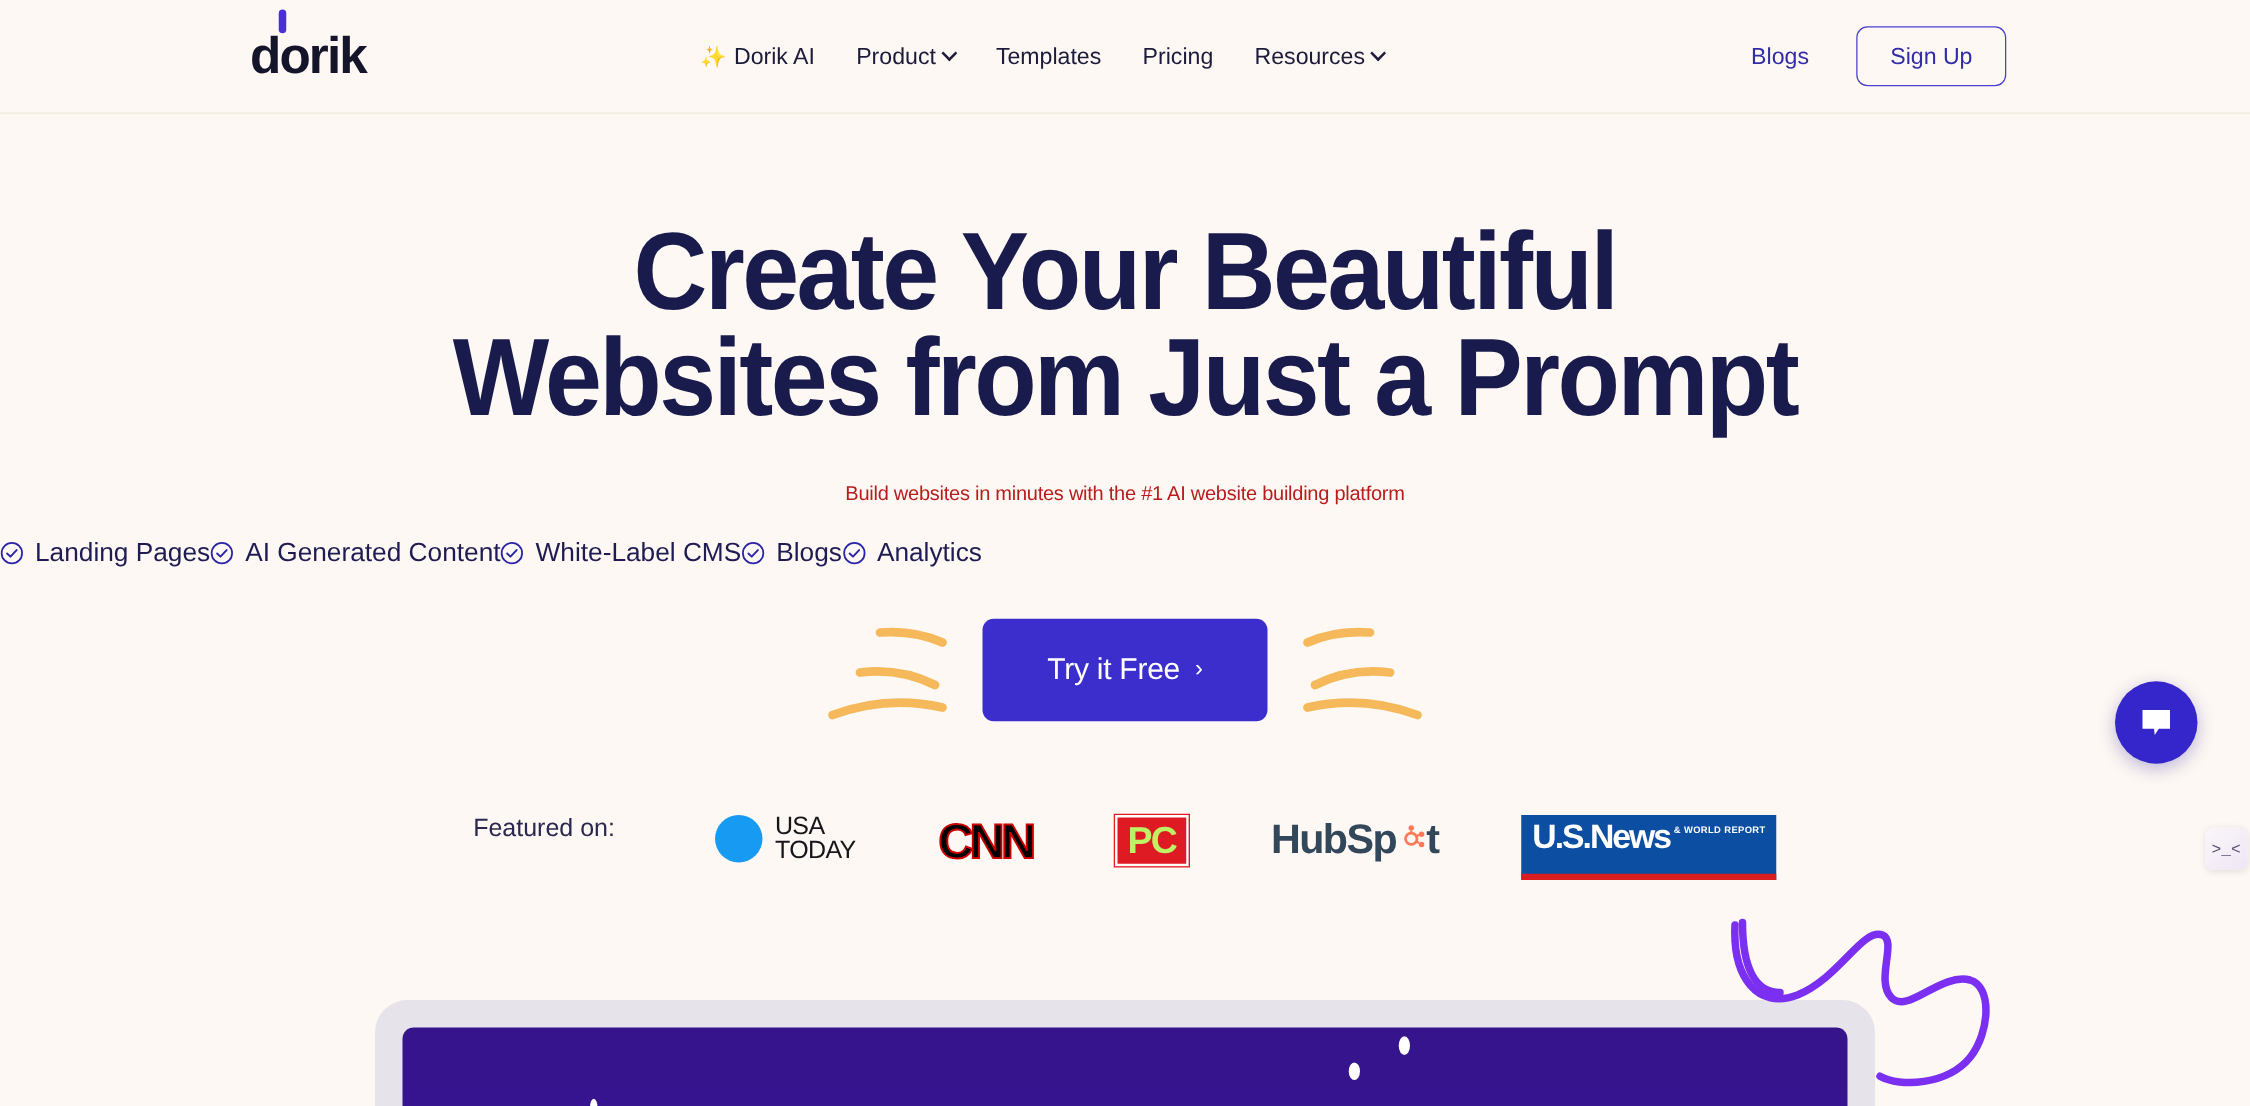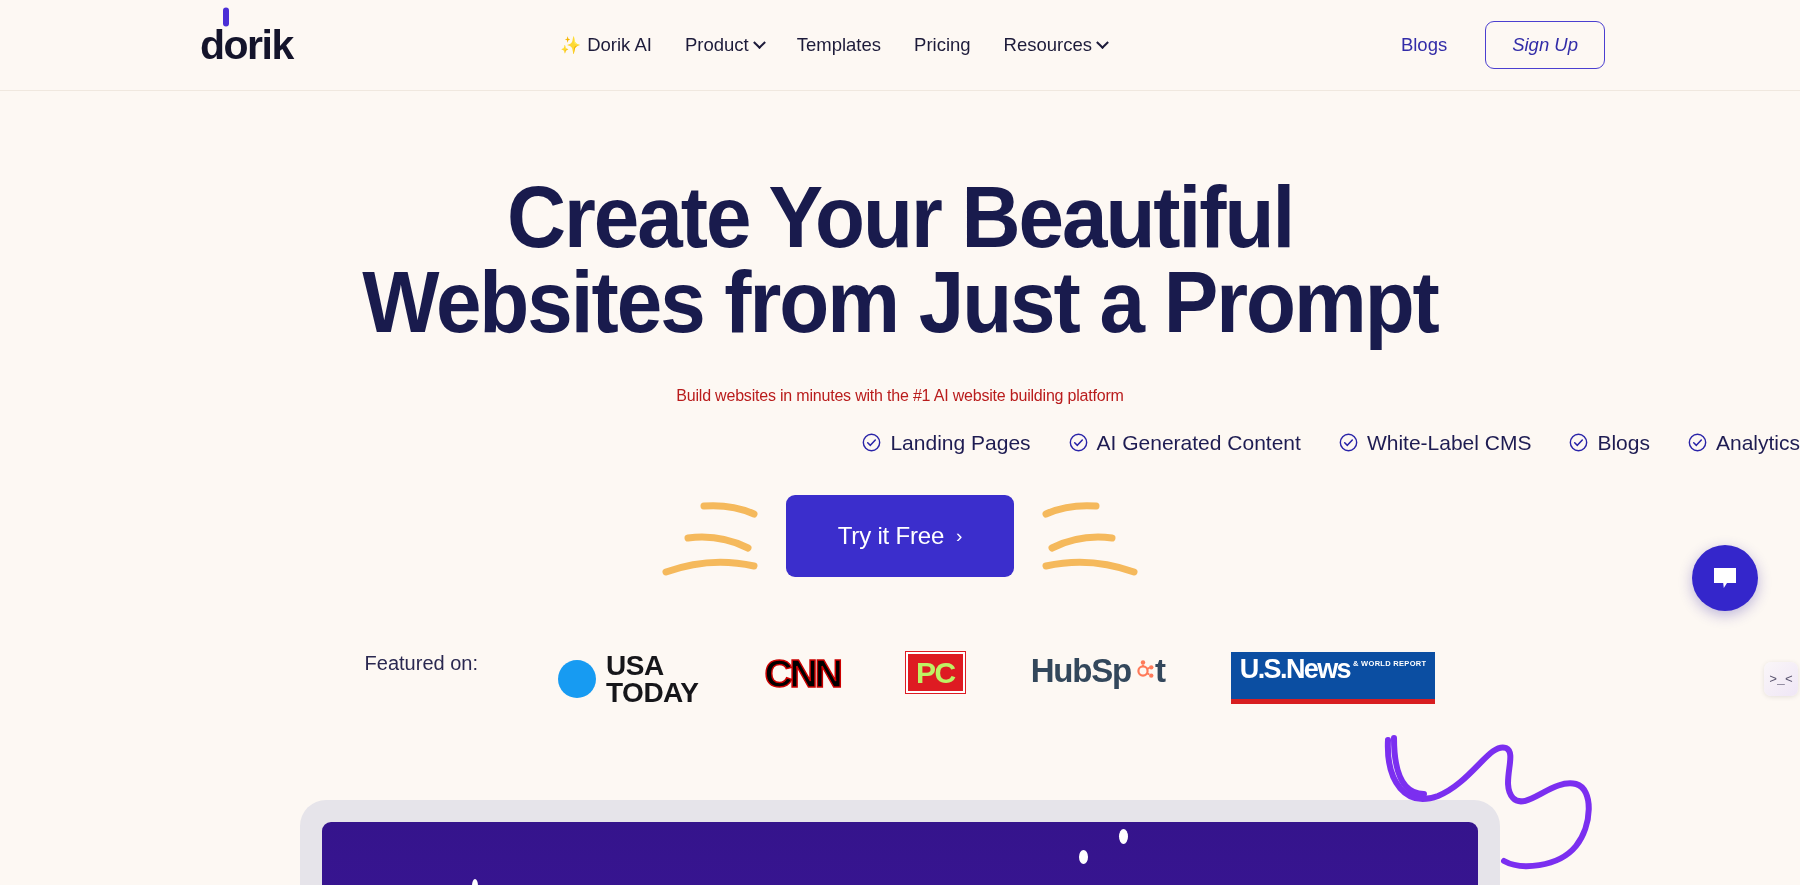--- a/index.html
+++ b/index.html
@@ -46,42 +46,42 @@
   }
 
   .auth {
     position:absolute; right:195px; top:50%; transform:translateY(-50%);
     display:flex; align-items:center; gap:38px;
   }
   .login { font-size:18.5px; color:#322CA8; cursor:pointer; }
   .signup {
     font-size:18.5px; color:#322CA8; border:1.6px solid #4B3FD0;
     border-radius:9px; padding:12px 26px; background:transparent;
-    cursor:pointer; font-family:inherit; white-space:nowrap;font-style:italic;
+    cursor:pointer; font-family:inherit; white-space:nowrap;
   }
 
   
   .hero { position:absolute; top:91px; left:0; width:1800px; text-align:center; }
 
   .headline {
     margin-top:83px;
     font-size:88px; font-weight:700; color:#191B4D;
     line-height:0.97; letter-spacing:-2.2px;
     transform:scaleX(0.93); transform-origin:center;
     font-stretch:condensed;
   }
   .headline .l2 { display:block; }
 
   .subtitle {
     margin-top:42px; font-size:16px; color:#b91c1c; letter-spacing:-0.2px;
   }
 
   .features {
-    margin-top:26px; display:flex; justify-content:flex-end;
-    align-items:center; gap:38px;
+    margin-top:26px; display:flex; justify-content:flex-start;
+    align-items:center; 
   }
   .feature { display:flex; align-items:center; gap:9px;
     font-size:21px; color:#1E1C52; white-space:nowrap; }
   .check-icon { width:19px; height:19px; flex:0 0 19px; }
 
   
   .cta-wrap {
     margin-top:40px; position:relative; display:inline-flex;
     align-items:center; justify-content:center;
   }
@@ -100,21 +100,21 @@
   
   .featured {
     margin-top:75px; display:flex; justify-content:center;
     align-items:flex-start; gap:66px;
   }
   .featured-label { font-size:20px; color:#2A2850; margin-right:14px; }
 
   .usatoday { display:flex; align-items:center; gap:10px; }
   .usat-dot { width:38px; height:38px; border-radius:50%; background:#179BF2; }
   .usat-text {
-    font-size:28px; font-weight:700; color:#16161A; line-height:0.98;
+    font-size:20px; font-weight:400; color:#16161A; line-height:0.98;
     text-align:left; letter-spacing:-0.5px;
   }
   .cnn { font-size:39px; font-weight:800; color:#000000;
     letter-spacing:-3px; font-family:"Liberation Sans", sans-serif;
     -webkit-text-stroke:1.5px #CC0000; }
   .pc-badge {
     background:#DE1B22; color:#bef264; font-size:30px; font-weight:700;
     padding:3px 8px; letter-spacing:-1.5px; border:2px solid #fff;
     outline:1px solid #DE1B22; line-height:1.05;
   }

